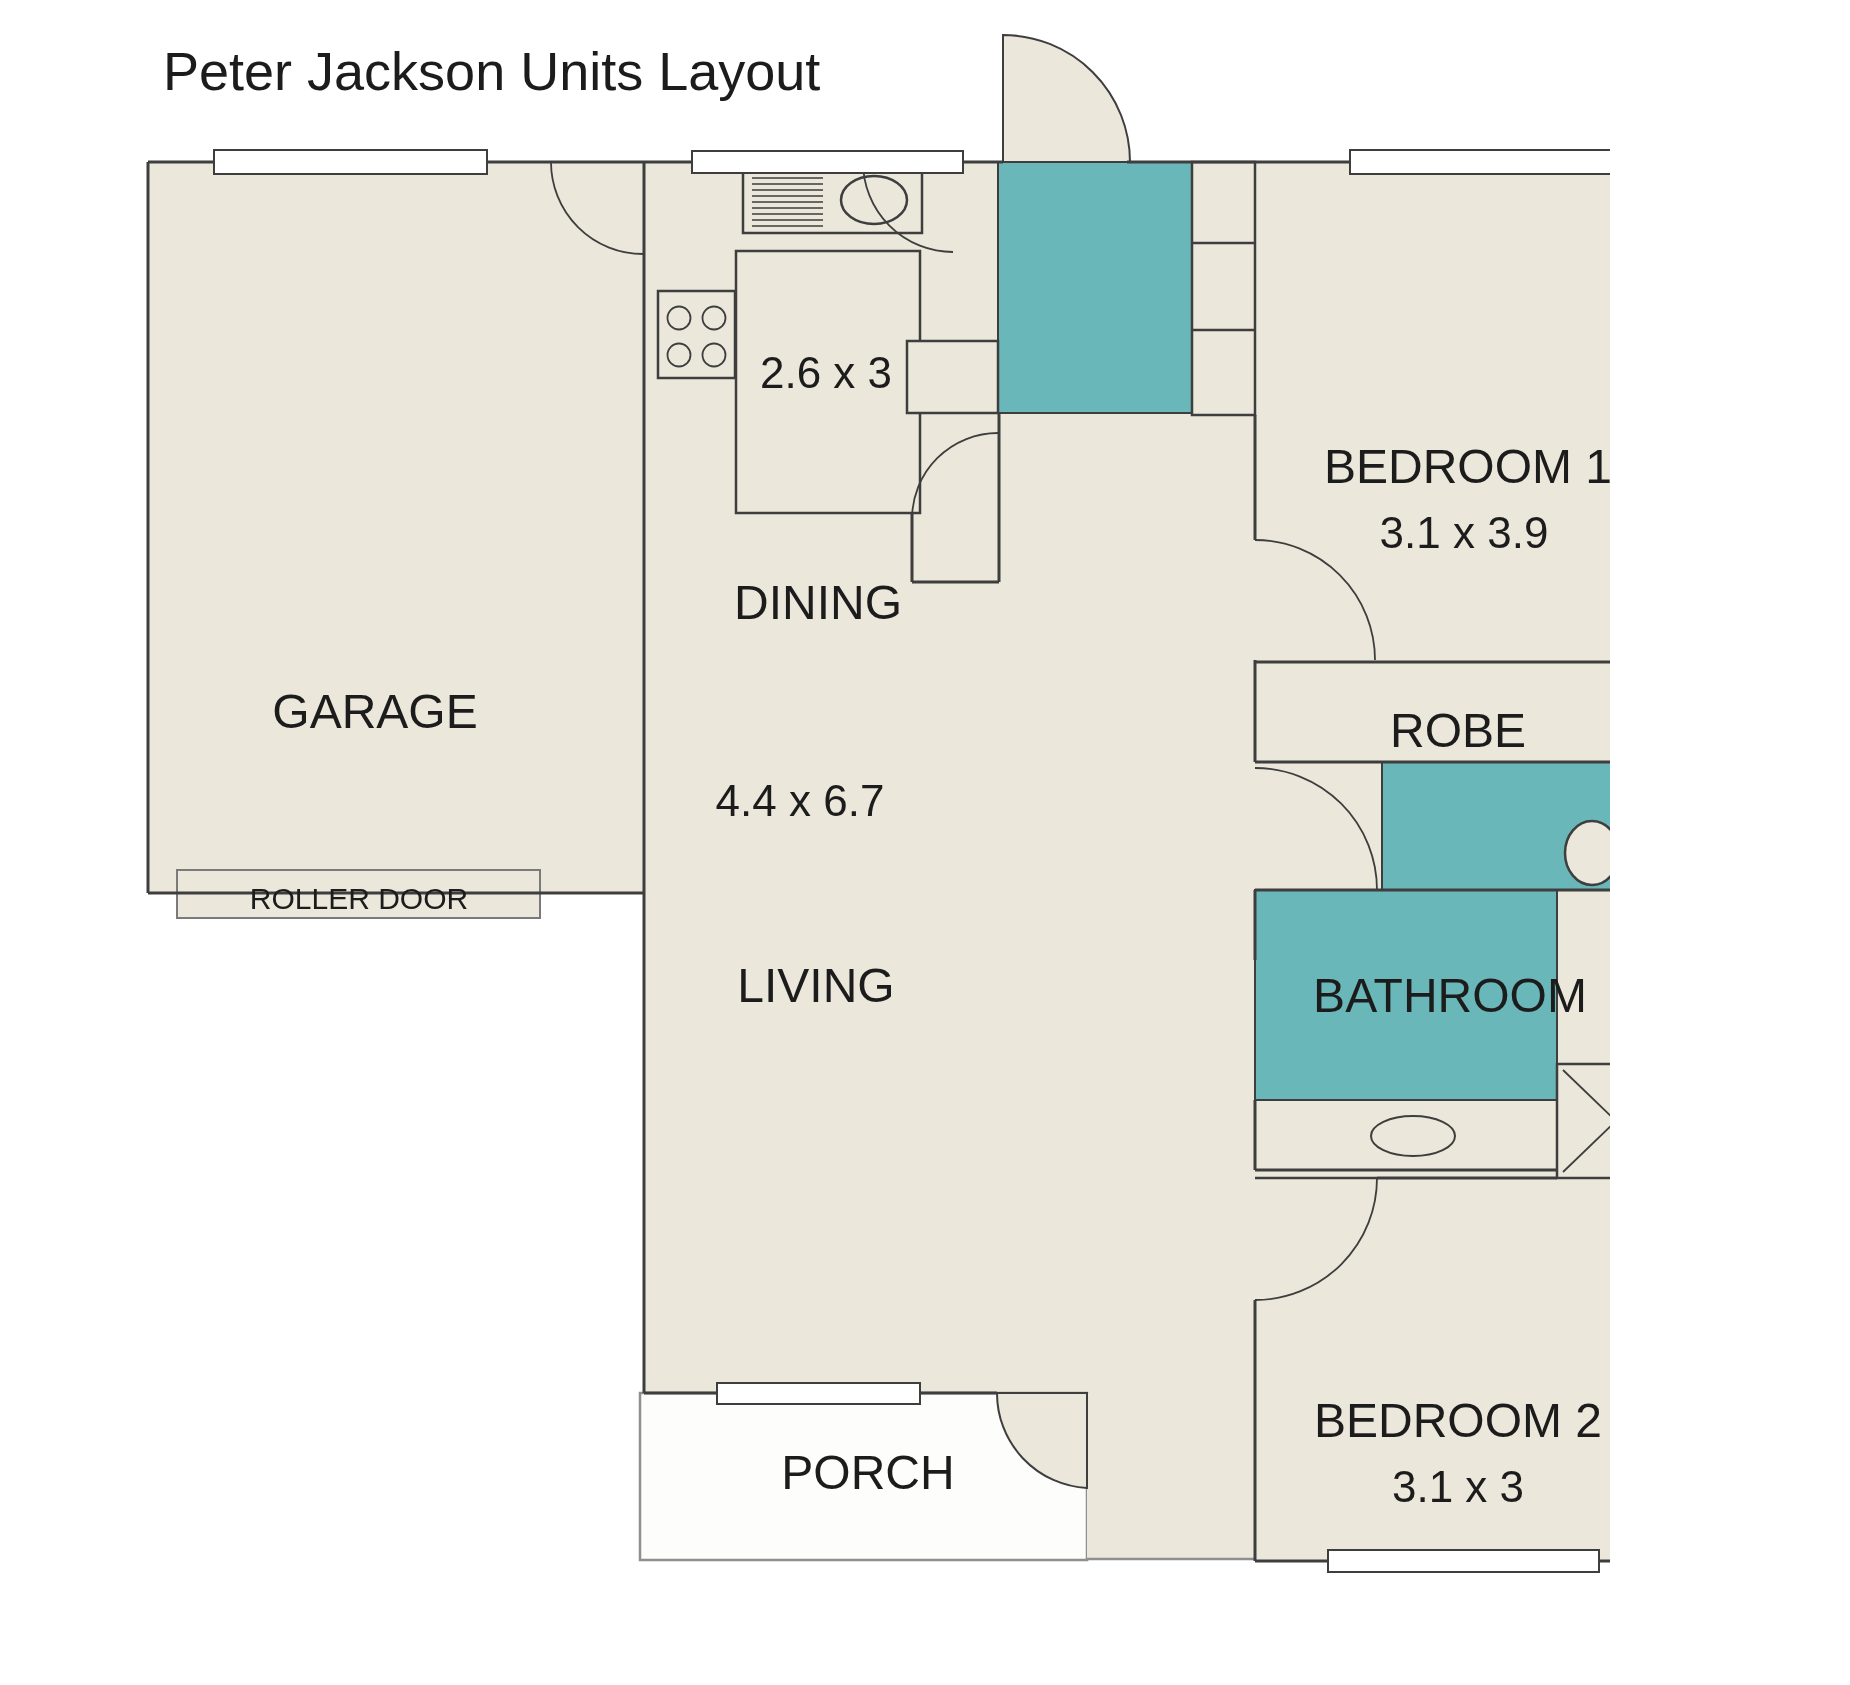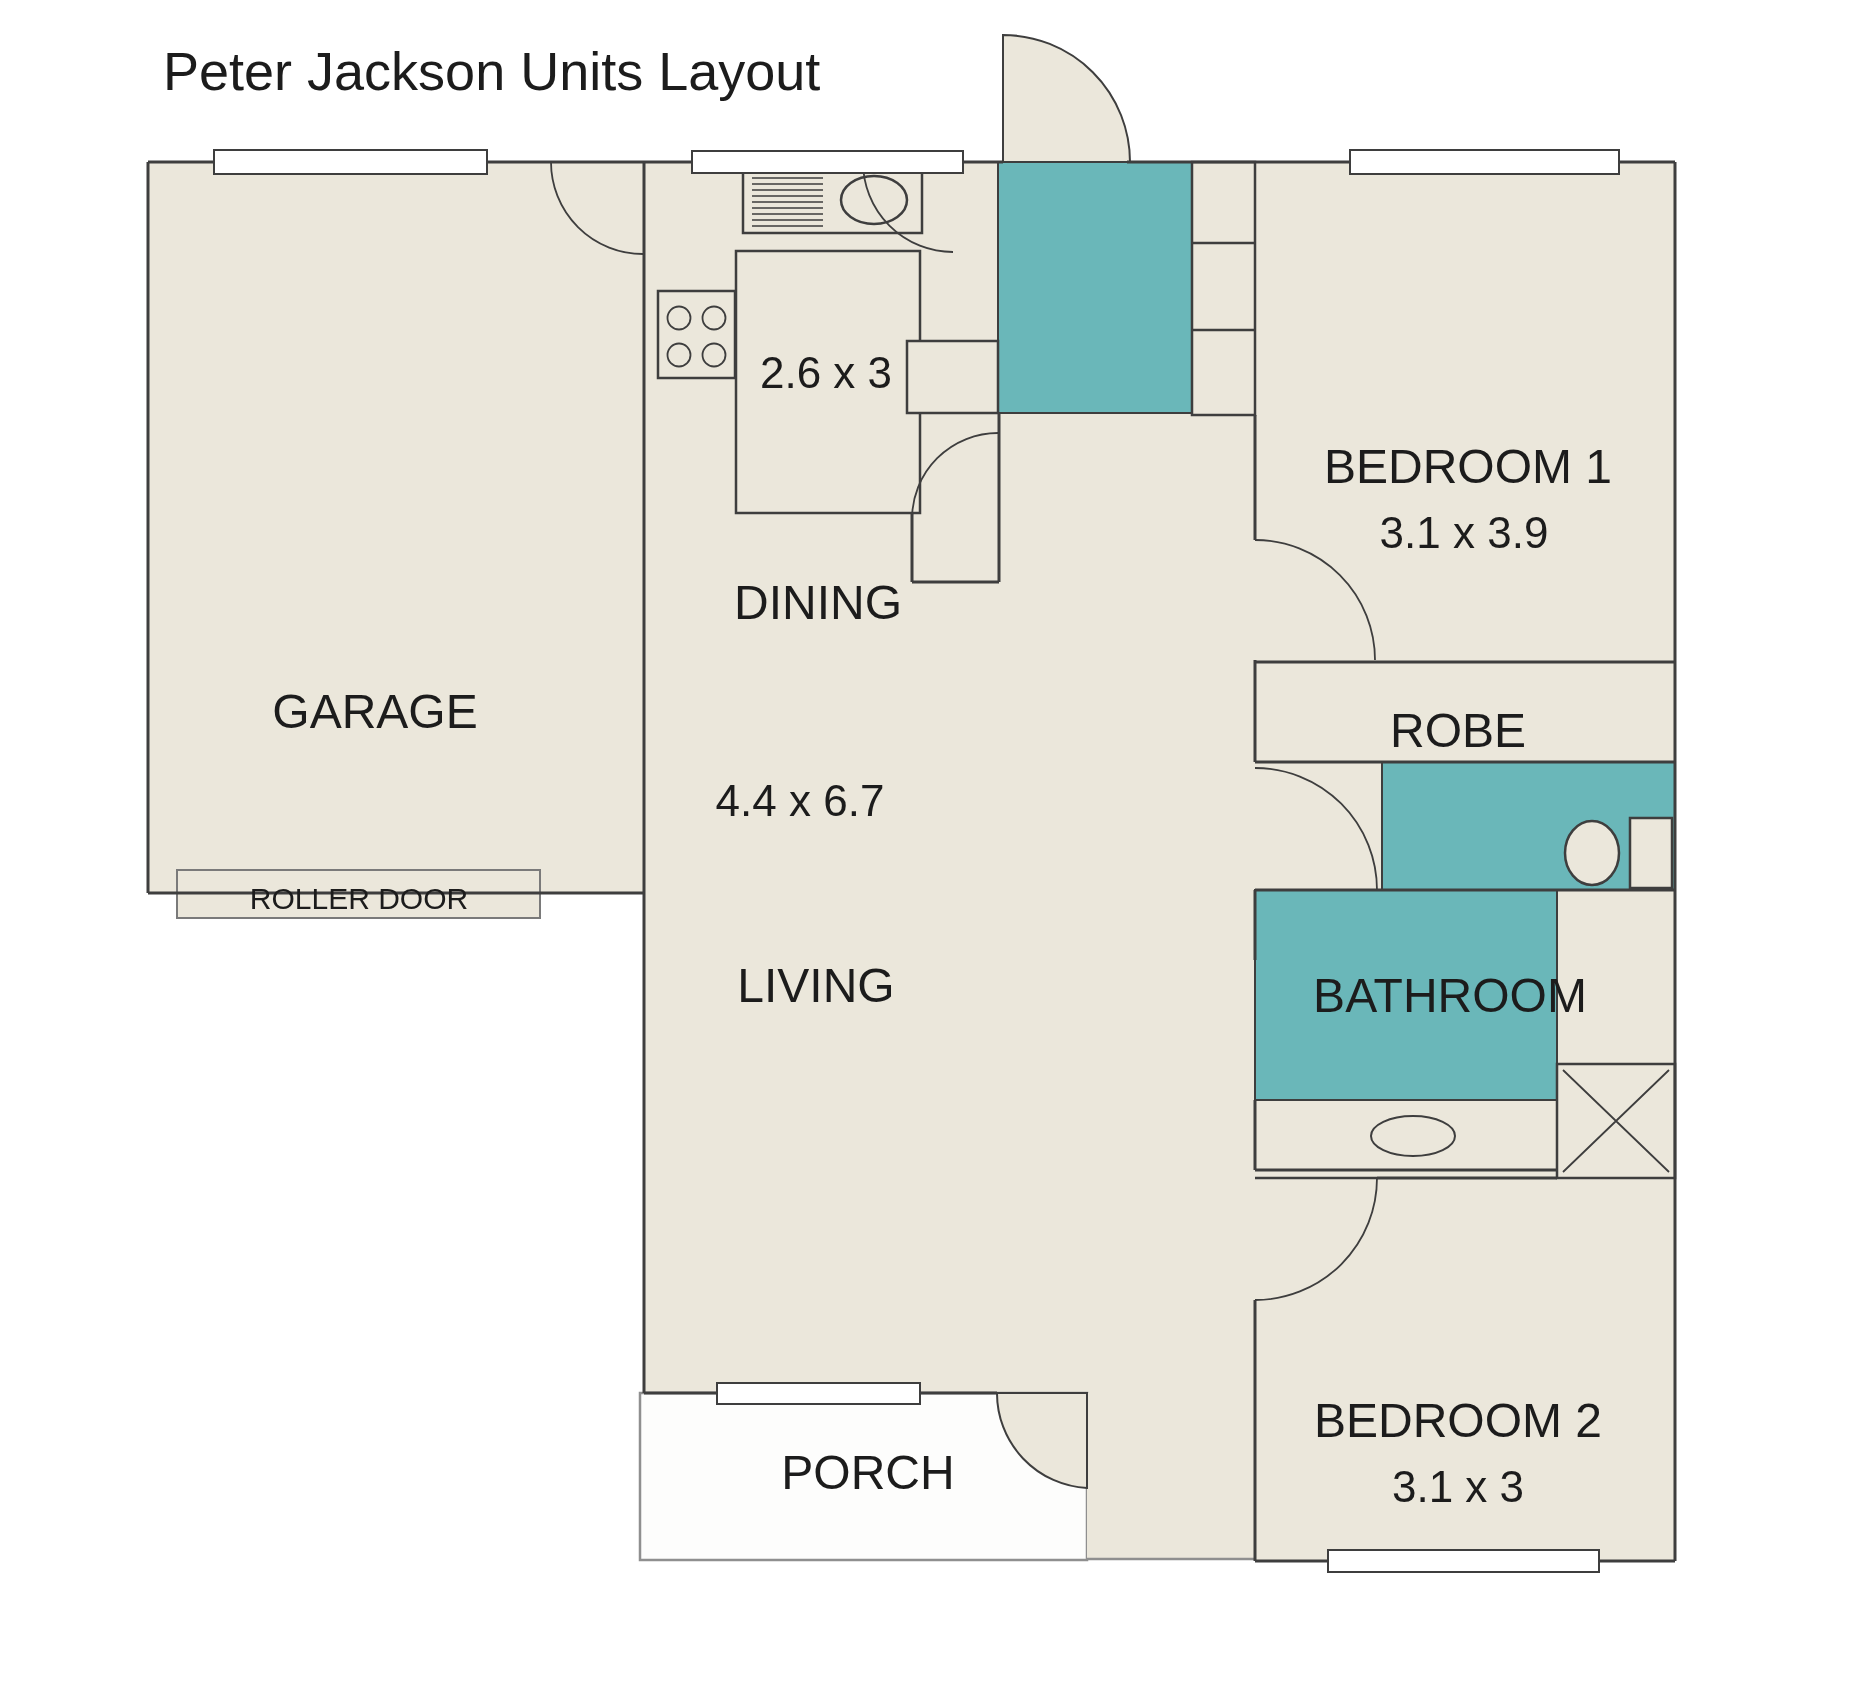--- a/index.html
+++ b/index.html
@@ -1,16 +1,16 @@
 <!DOCTYPE html>
 <html><head>
 <meta charset="utf-8">
 <style>
   html,body{margin:0;padding:0;background:#ffffff;}
-  .stage{position:relative;width:1850px;height:1685px;background:#ffffff;overflow:hidden;
+  .stage{position:relative;width:1610px;height:1685px;background:#ffffff;overflow:hidden;
          font-family:"Liberation Sans", sans-serif;}
   svg{display:block;}
   text{font-family:"Liberation Sans", sans-serif;fill:#1C1C1C;}
   .room-label{font-size:48px;}
   .dim-label{font-size:44px;}
   .small-label{font-size:30px;}
   .title-label{font-size:54px;}
   .mid{text-anchor:middle;}
 </style>
 </head>

